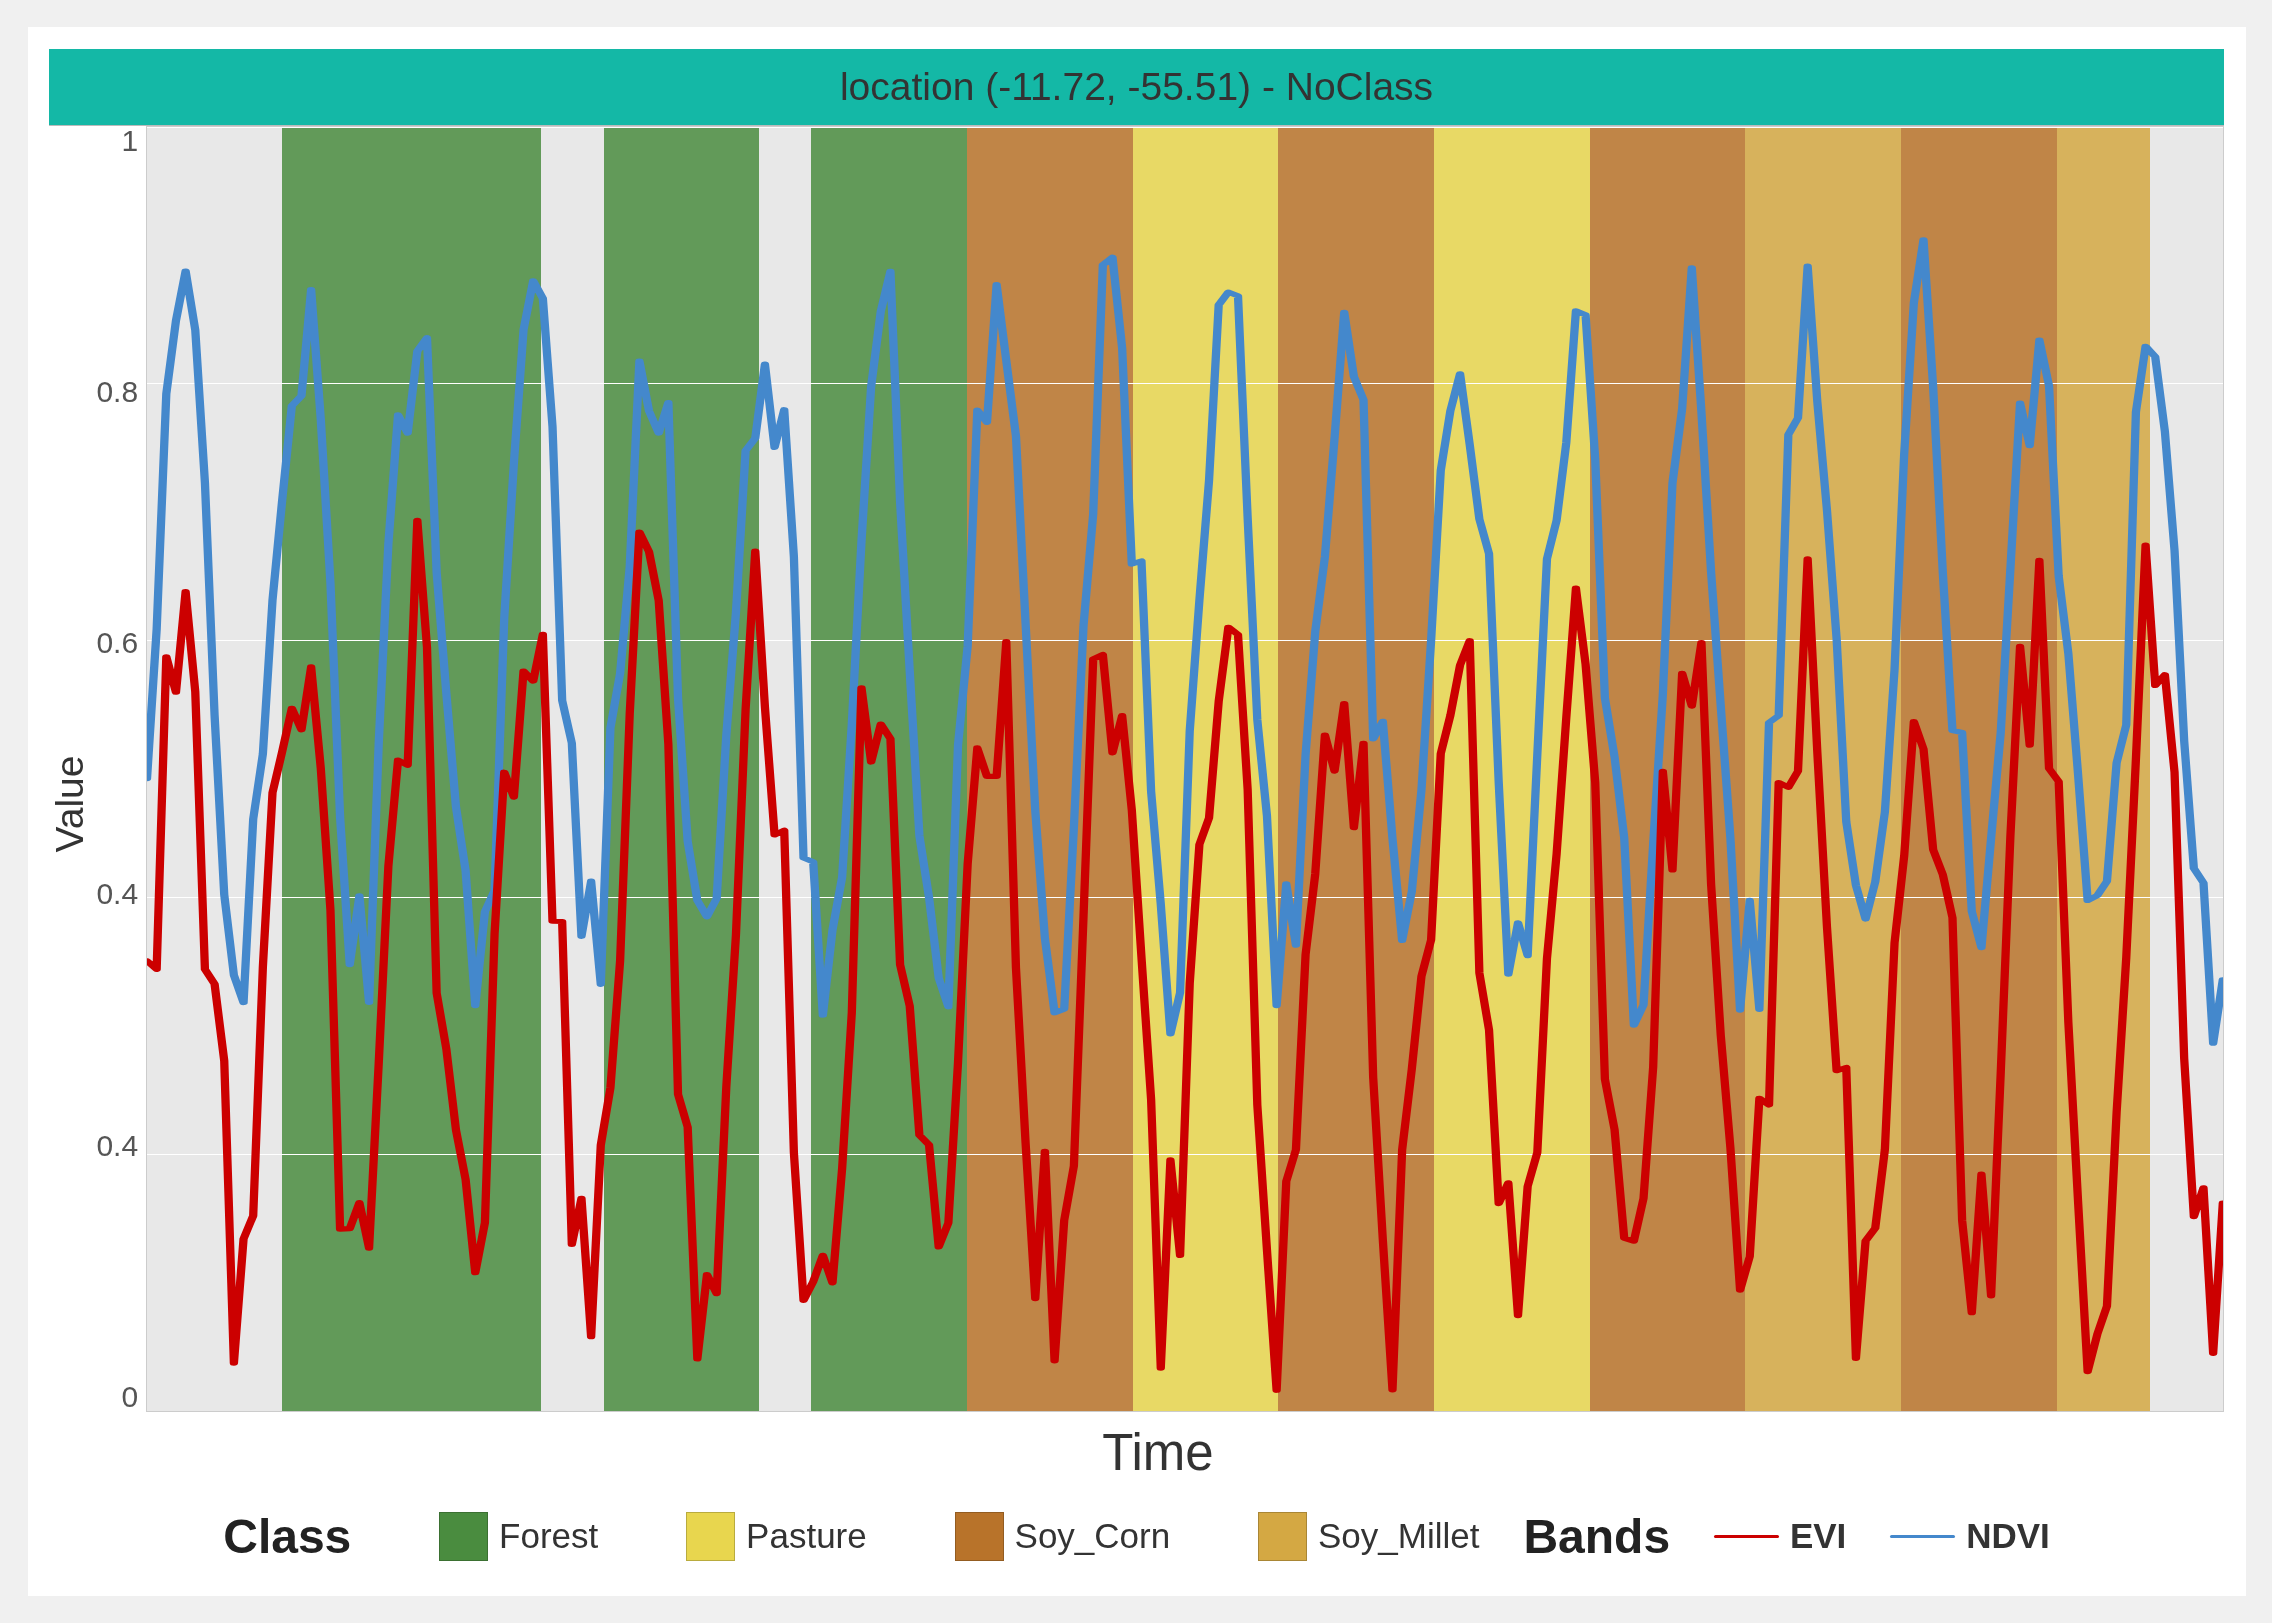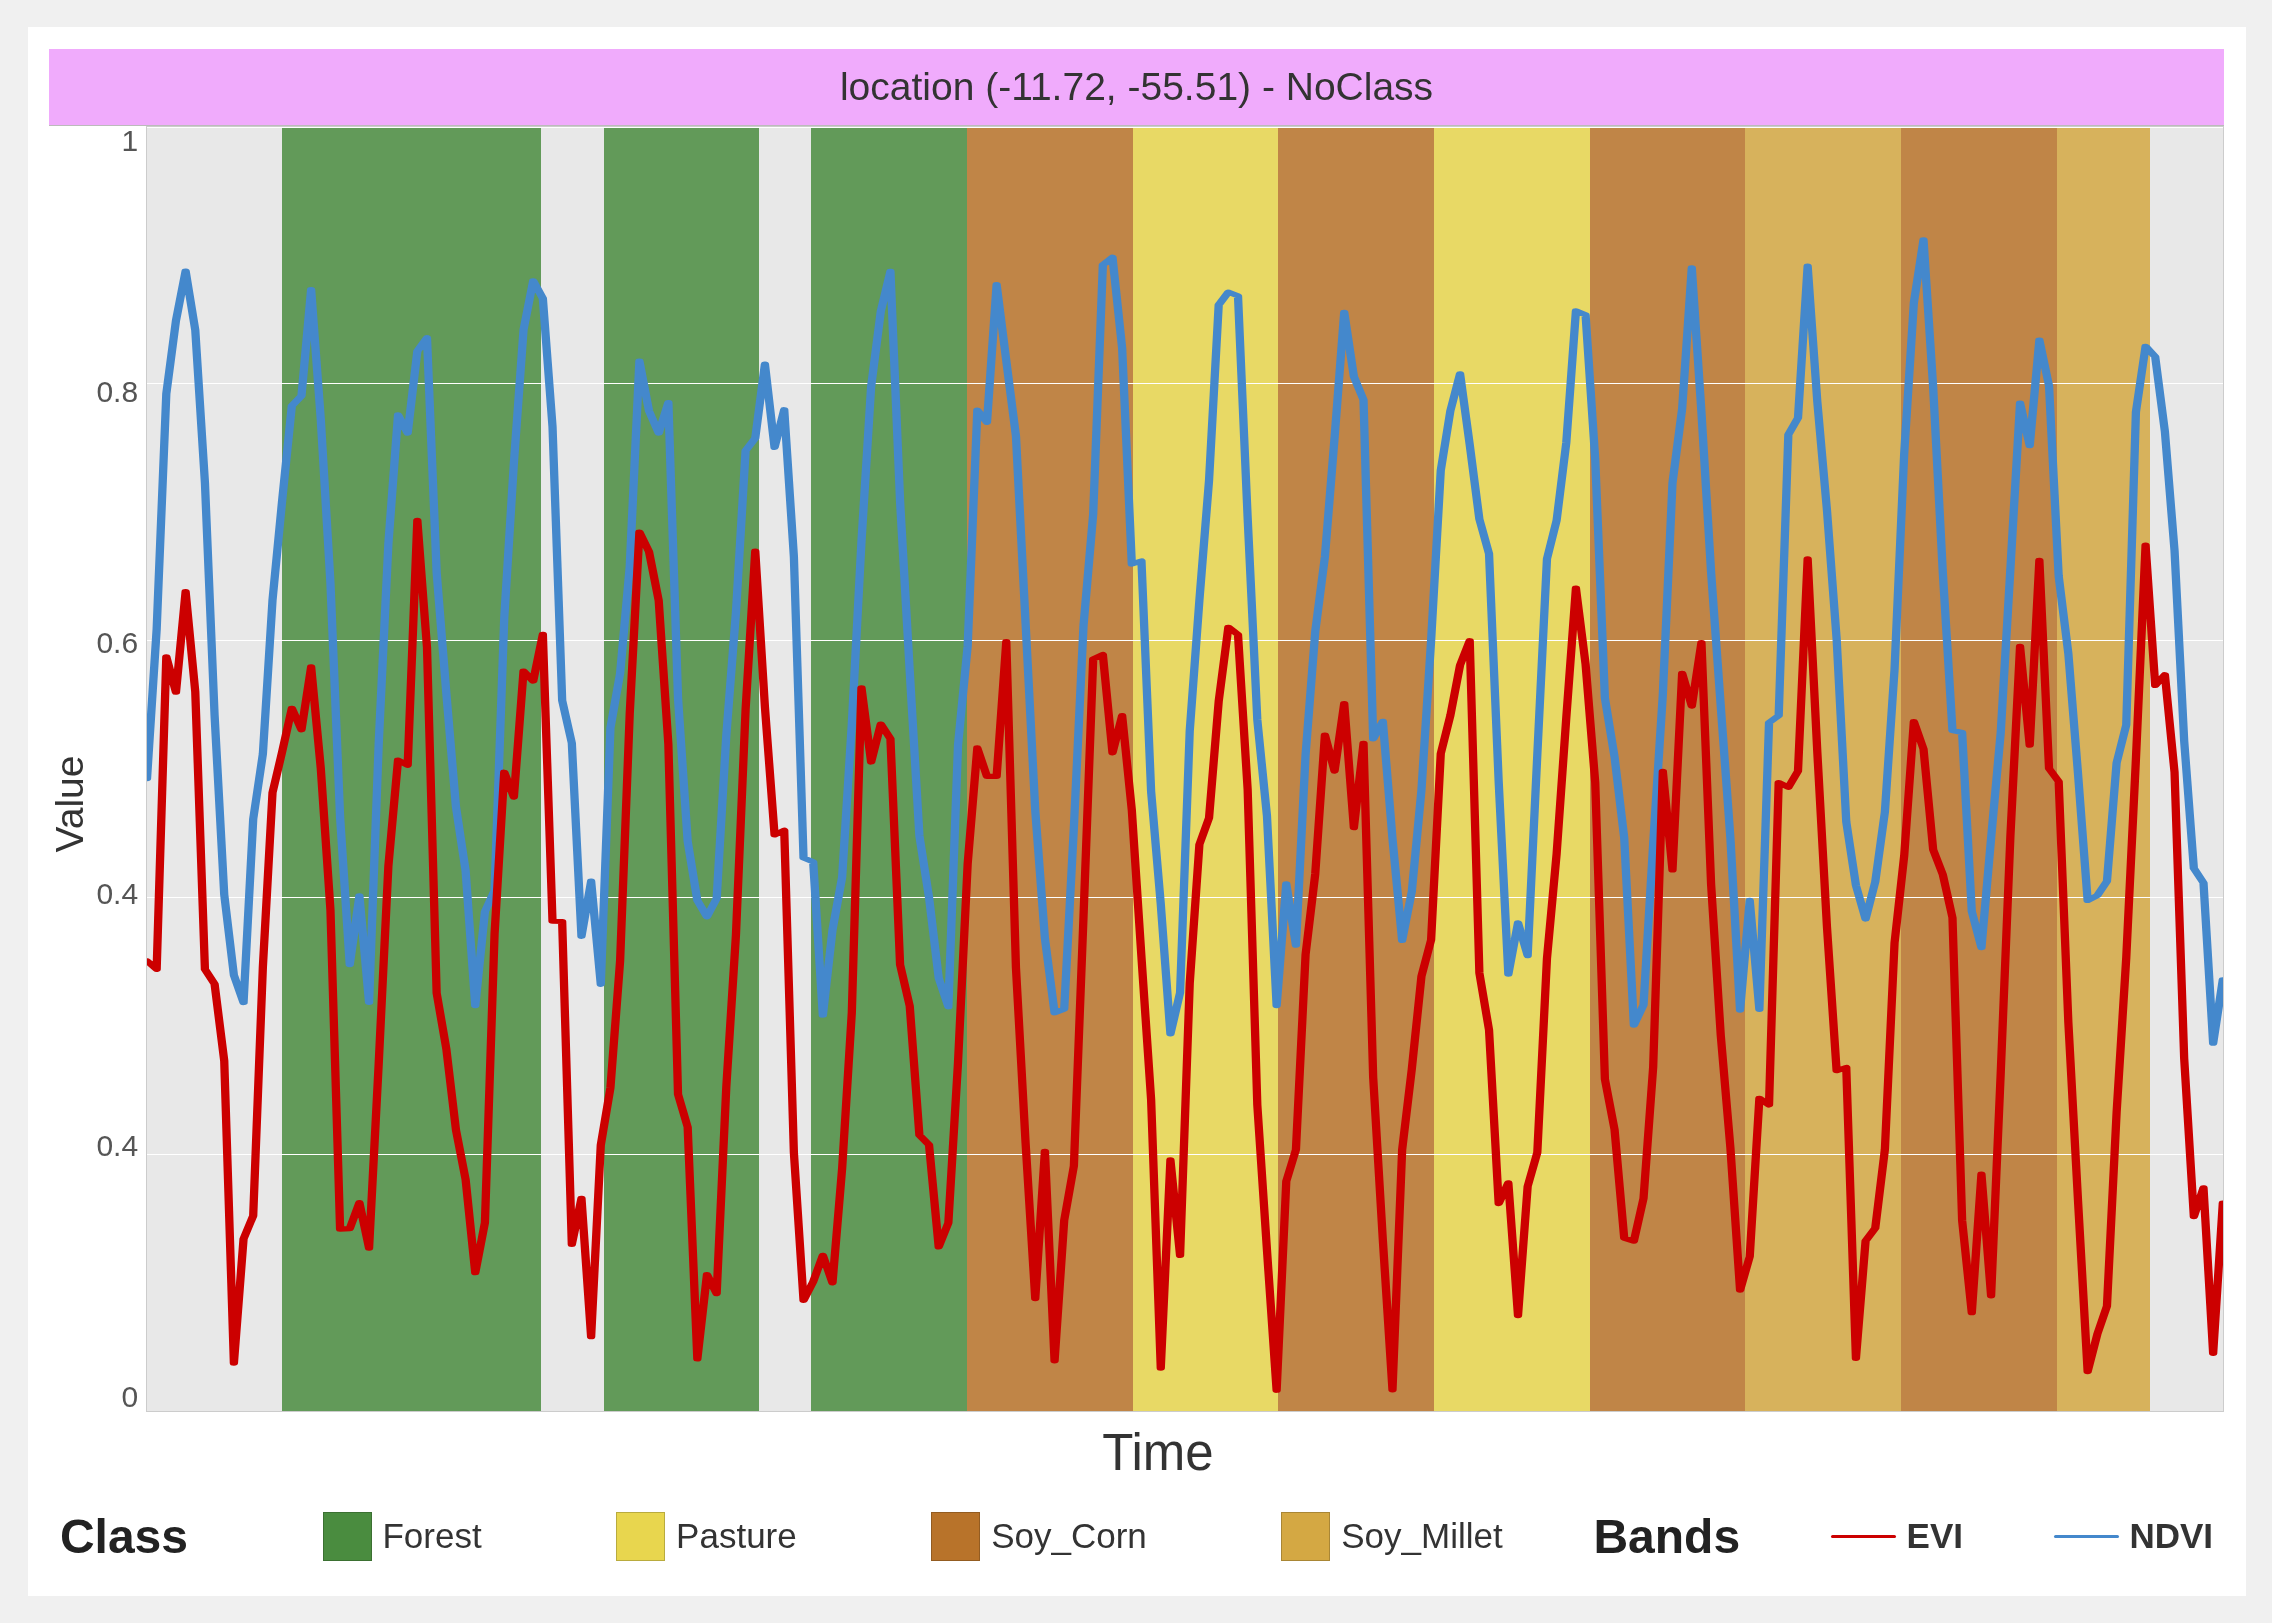--- a/index.html
+++ b/index.html
@@ -14,21 +14,21 @@
     }
     .chart-container {
       background: #ffffff;
       width: 2218px;
       height: 1569px;
       display: flex;
       flex-direction: column;
       padding: 21.6px;
     }
     .chart-title-bar {
-      background: #f0abfc;
+      background: #14b8a6;
       text-align: center;
       padding: 16px 10.8px;
       font-size: 39px;
       color: #333;
       border-bottom: 1.1px solid #bbb;
       flex-shrink: 0;
     }
     .chart-body {
       display: flex;
       flex: 1;
@@ -112,21 +112,21 @@
       text-align: center;
     }
     .x-label {
       font-size: 51px;
       color: #333;
       margin-top: 10.8px;
     }
     .legend-area {
       display: flex;
       align-items: center;
-      justify-content: space-between;
+      justify-content: center;
       gap: 44px;
       padding: 27px 10.8px 10.8px;
       flex-shrink: 0;
       flex-wrap: wrap;
     }
     .legend-title {
       font-size: 48px;
       font-weight: bold;
       color: #222;
     }

